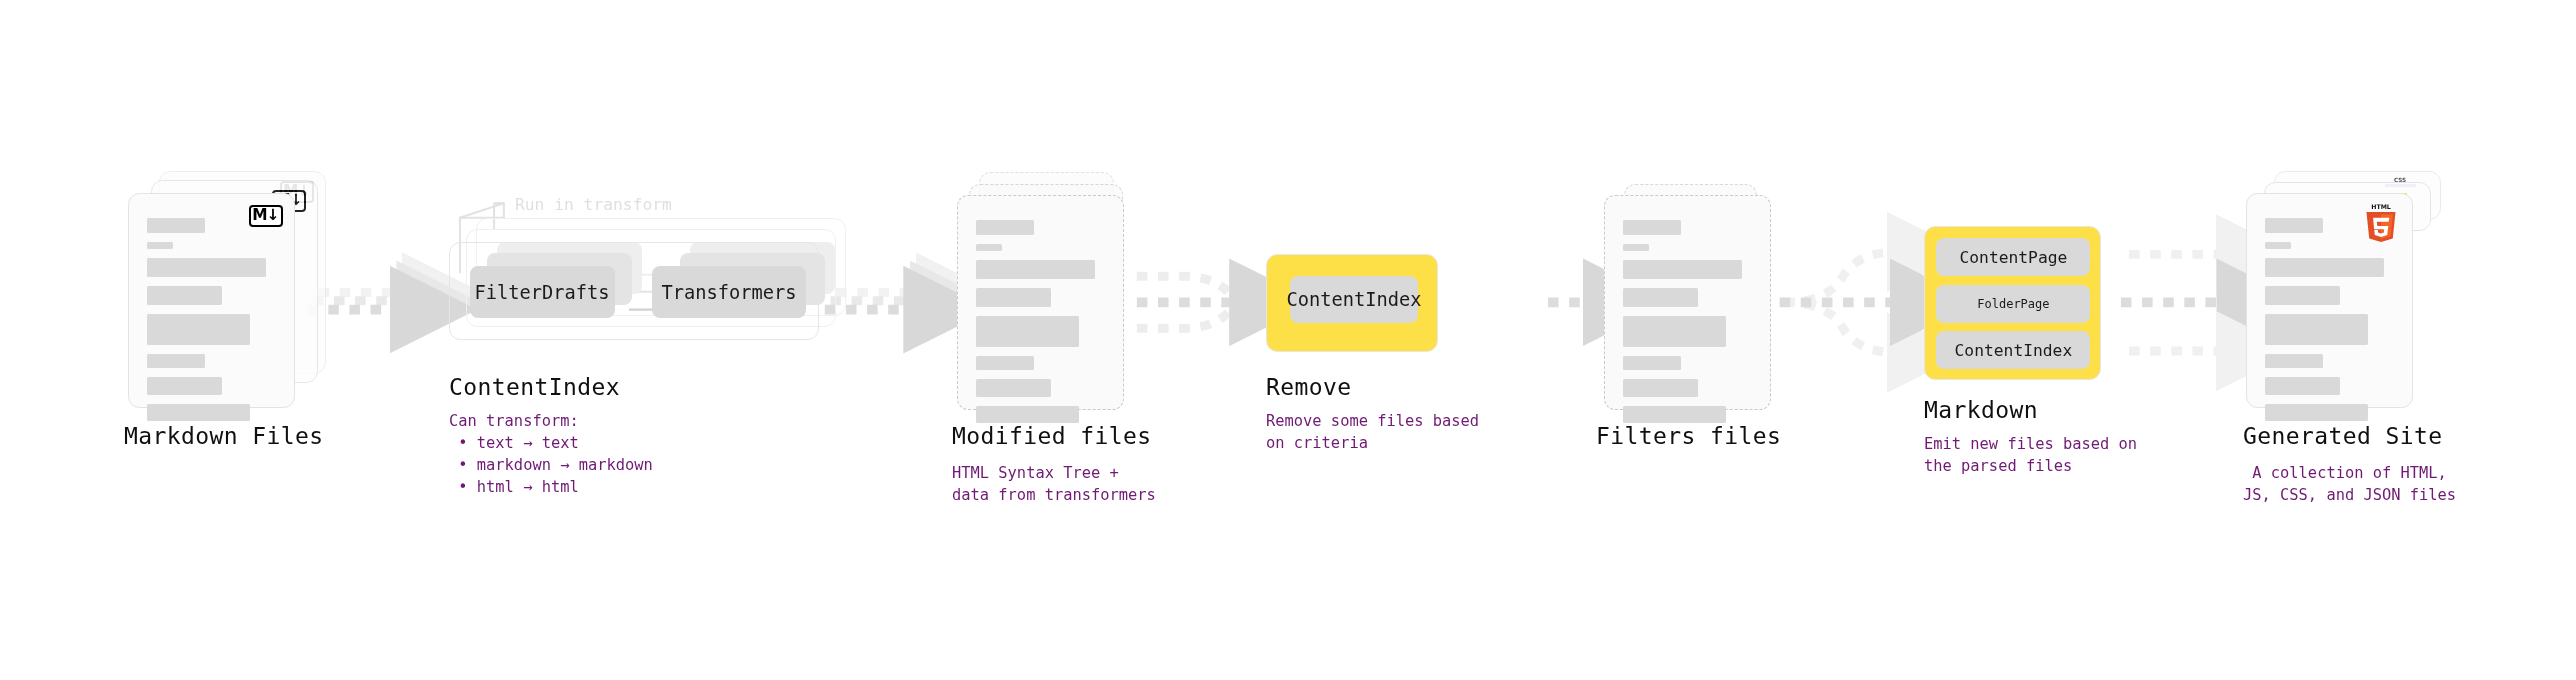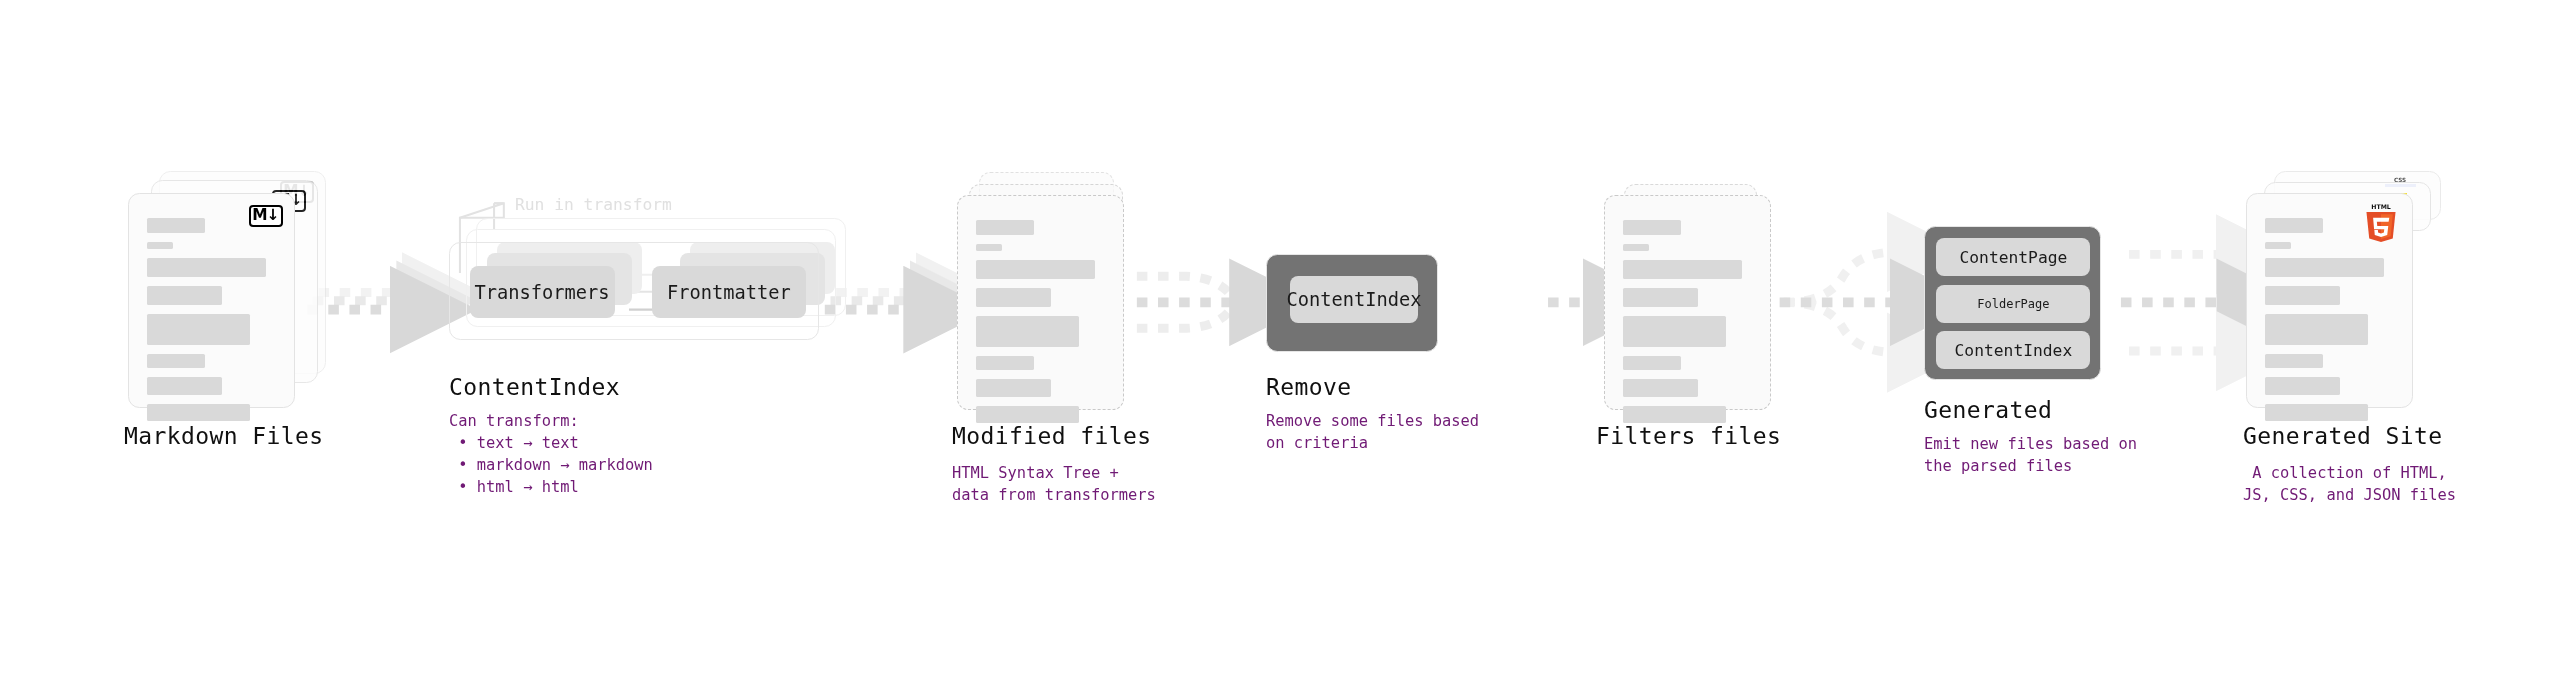--- a/index.html
+++ b/index.html
@@ -51,21 +51,21 @@
     white-space: nowrap;
   }
   .chip.faded1 { background: #e4e4e4; }
   .chip.faded2 { background: #eeeeee; }
 
   
   .groupbox {
     position: absolute;
     border: 1.6px solid #e6e6e6;
     border-radius: 11.4px;
-    background: #737373;
+    background: #fde047;
   }
   .groupbox.ghost { border-color: #f0f0f0; background: transparent; }
 
   
   .caption {
     position: absolute;
     font-size: 23px;
     color: #101010;
     letter-spacing: 0.4px;
     white-space: nowrap;
@@ -195,22 +195,22 @@
     <div class="groupbox ghost" style="left:476px; top:218px; width:370px; height:98px;">
       <div class="chip faded2" style="position:absolute; left:19.5px; top:23px; width:145px; height:52px;"></div>
       <div class="chip faded2" style="position:absolute; left:213px; top:23px; width:145px; height:52px;"></div>
     </div>
     <div class="groupbox ghost" style="left:466px; top:229px; width:370px; height:98px;">
       <div class="chip faded1" style="position:absolute; left:19.5px; top:23px; width:145px; height:52px;"></div>
       <div class="chip faded1" style="position:absolute; left:213px; top:23px; width:145px; height:52px;"></div>
     </div>
 
     <div class="groupbox" style="left:449px; top:242px; width:370px; height:98px; background:transparent;">
-      <div class="chip" style="position:absolute; left:19.5px; top:23px; width:145px; height:52px;">Transformers</div>
-      <div class="chip" style="position:absolute; left:202px; top:23px; width:154px; height:52px;">Frontmatter</div>
+      <div class="chip" style="position:absolute; left:19.5px; top:23px; width:145px; height:52px;">FilterDrafts</div>
+      <div class="chip" style="position:absolute; left:202px; top:23px; width:154px; height:52px;">Transformers</div>
     </div>
 
     <div class="caption" style="left:449px; top:374px;">ContentIndex</div>
     <div class="subcaption" style="left:449px; top:410px;">Can transform:
  • text → text
  • markdown → markdown
  • html → html</div>
   </div>
 
   <div>
@@ -258,21 +258,21 @@
     </div>
     <div class="caption" style="left:1596px; top:423px;">Filters files</div>
   </div>
 
   <div>
     <div class="groupbox" style="left:1924px; top:226px; width:177px; height:154px;">
       <div class="chip" style="position:absolute; left:11.4px; top:11.4px; width:154px; height:38px; font-size:16.3px;">ContentPage</div>
       <div class="chip" style="position:absolute; left:11.4px; top:58px; width:154px; height:38px; font-size:12px;">FolderPage</div>
       <div class="chip" style="position:absolute; left:11.4px; top:104px; width:154px; height:38px; font-size:16.3px;">ContentIndex</div>
     </div>
-    <div class="caption" style="left:1924px; top:397px;">Generated</div>
+    <div class="caption" style="left:1924px; top:397px;">Markdown</div>
     <div class="subcaption" style="left:1924px; top:433px;">Emit new files based on
 the parsed files</div>
   </div>
 
   <div>
     <div class="card ghost" style="left:2274px; top:171px; width:167px; height:49px; opacity:.75;">
       <div class="badge-css" style="right:24.4px; top:4.9px;">
         <div class="csstxt">CSS</div>
         <div class="cssbar"></div>
       </div>

